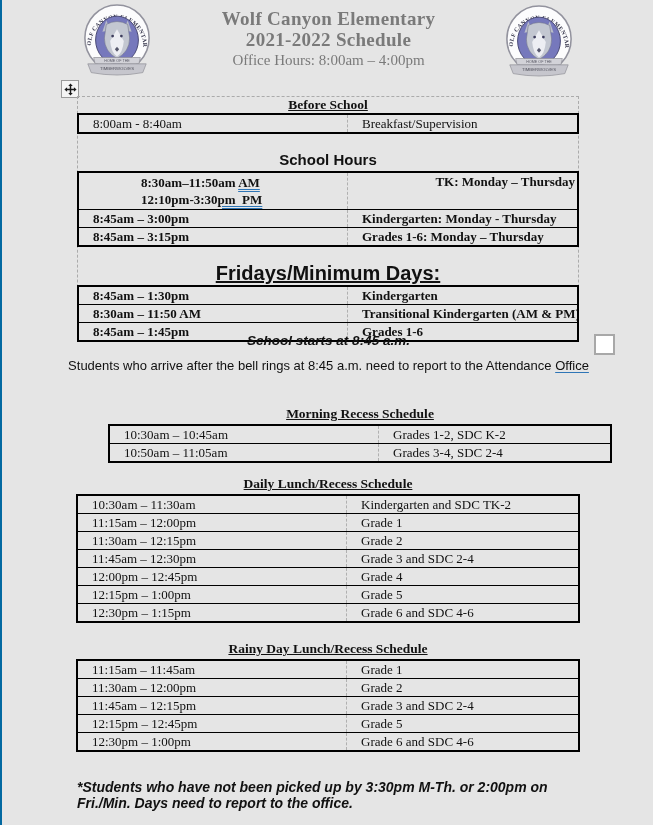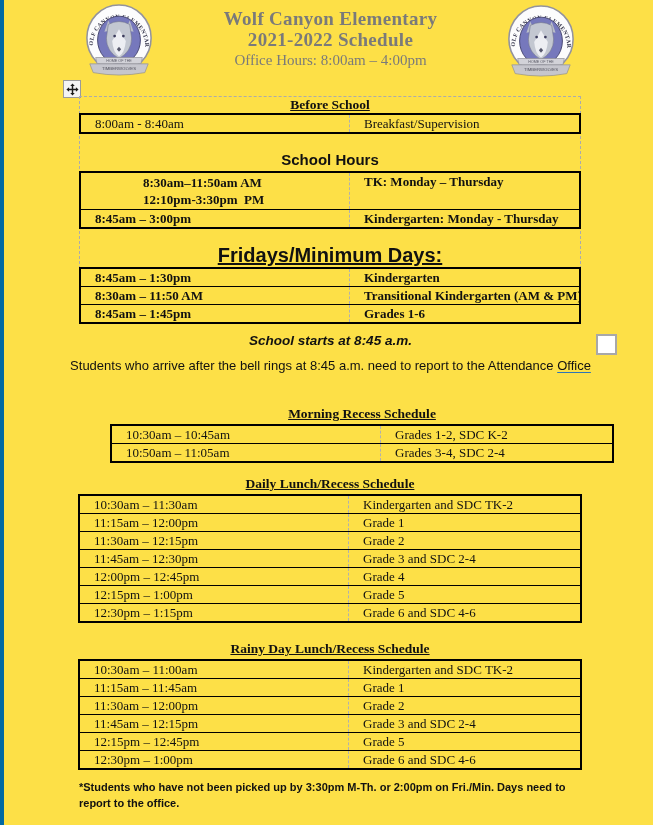--- a/index.html
+++ b/index.html
@@ -1,19 +1,19 @@
 <!DOCTYPE html>
 <html><head>
 <meta charset="utf-8">
 <style>
   html,body{margin:0;padding:0;background:#fff;}
   .page{
-    position:relative;width:653px;height:825px;background:#fde047;
+    position:relative;width:653px;height:825px;background:#e5e5e5;
     font-family:"Liberation Serif", serif;color:#111;overflow:hidden;
-    border-left:4px solid #0369a1;box-sizing:border-box;
+    border-left:2px solid #0369a1;box-sizing:border-box;
   }
   
   .logo{position:absolute;width:78px;height:72px;}
   .logo-left{left:76px;top:4px;}
   .logo-right{left:498px;top:5px;}
   .title-block{position:absolute;left:0;top:8px;width:653px;text-align:center;color:#7a7a7a;}
   .title1{font-size:19px;font-weight:bold;line-height:21px;letter-spacing:.3px;}
   .title2{font-size:15px;line-height:19px;margin-top:1px;}
   
   .move-handle{position:absolute;left:59px;top:80px;width:16px;height:16px;border:1px solid #9a9a9a;background:#f4f4f4;display:flex;align-items:center;justify-content:center;}
@@ -26,32 +26,32 @@
   .h-serif{font-size:13.5px;font-weight:bold;text-decoration:underline;text-align:center;line-height:16px;font-family:"Liberation Serif",serif;}
   .h-sans{font-family:"Liberation Sans",sans-serif;font-size:15px;font-weight:bold;text-align:center;line-height:19px;margin-top:16px;margin-bottom:2px;}
   .h-sans.u{font-size:20px;text-decoration:underline;margin-top:17px;}
   table.sched{border-collapse:collapse;width:calc(100% + 2px);margin:0 -1px;table-layout:fixed;border:2px solid #000;}
   table.sched td{border:1px solid #000;font-size:13px;line-height:15px;padding:1px 2px 1px 14px;overflow:hidden;white-space:nowrap;}
   table.sched td:first-child{width:252px;border-right:1px dashed #b0b0b0;}
   table.sched td + td{border-left:none;}
   table.sched.bold td{font-weight:bold;}
   .tk-time div{line-height:17px;}
   .pre{white-space:pre;margin-left:48px;}
-  .u2{white-space:pre;text-decoration-style:double;text-decoration-color:#2e75b6;text-underline-offset:2px;font-weight:bold;}
+  .u2{white-space:pre;text-decoration:underline;text-decoration-style:double;text-decoration-color:#2e75b6;text-underline-offset:2px;font-weight:bold;}
   
   .school-starts{position:absolute;left:0;top:333px;width:653px;text-align:center;
     font-family:"Liberation Sans",sans-serif;font-weight:bold;font-style:italic;font-size:13.5px;}
   .late-note{position:absolute;left:0;top:358px;width:653px;text-align:center;
     font-family:"Liberation Sans",sans-serif;font-size:13px;}
   .office-link{color:#111;text-decoration:underline;text-decoration-color:#2e75b6;text-underline-offset:2px;cursor:pointer;}
   
   .section{position:absolute;left:75px;width:502px;}
   .section .h-serif{margin-bottom:2px;}
   .footnote{position:absolute;left:75px;top:779px;width:504px;
-    font-family:"Liberation Sans",sans-serif;font-weight:bold;font-size:11px;line-height:16px;}
+    font-family:"Liberation Sans",sans-serif;font-weight:bold;font-style:italic;font-size:14px;line-height:16px;}
   svg{display:block;}
   .defs-svg{position:absolute;width:0;height:0;}
 </style>
 </head>
 <body>
 
 <div class="page">
 
   <svg class="defs-svg" aria-hidden="true">
     <defs>
@@ -111,26 +111,30 @@
     </table>
 
     <div class="h-sans">School Hours</div>
     <table class="sched bold">
       <tbody>
         <tr>
           <td class="tk-time">
             <div><span class="pre">8:30am–11:50am </span><span class="u2">AM</span></div>
             <div><span class="pre">12:10pm-3:30</span><span class="u2">pm  PM</span></div>
           </td>
-          <td style="vertical-align:top;">TK: Monday – Thursday</td>
+          <td style="vertical-align:top;text-align:right;">TK: Monday – Thursday</td>
         </tr>
       <tr>
             <td>8:45am – 3:00pm</td>
             <td>Kindergarten: Monday - Thursday</td>
           </tr>
+          <tr>
+            <td>8:45am – 3:15pm</td>
+            <td>Grades 1-6: Monday – Thursday</td>
+          </tr>
         </tbody>
     </table>
 
     <div class="h-sans u">Fridays/Minimum Days:</div>
     <table class="sched bold">
       <tbody>
           <tr>
             <td>8:45am – 1:30pm</td>
             <td>Kindergarten</td>
           </tr>
@@ -203,24 +207,20 @@
           </tr>
         </tbody>
     </table>
   </div>
 
   <div class="section" style="top:641px;">
     <div class="h-serif">Rainy Day Lunch/Recess Schedule</div>
     <table class="sched">
       <tbody>
           <tr>
-            <td>10:30am – 11:00am</td>
-            <td>Kindergarten and SDC TK-2</td>
-          </tr>
-          <tr>
             <td>11:15am – 11:45am</td>
             <td>Grade 1</td>
           </tr>
           <tr>
             <td>11:30am – 12:00pm</td>
             <td>Grade 2</td>
           </tr>
           <tr>
             <td>11:45am – 12:15pm</td>
             <td>Grade 3 and SDC 2-4</td>

